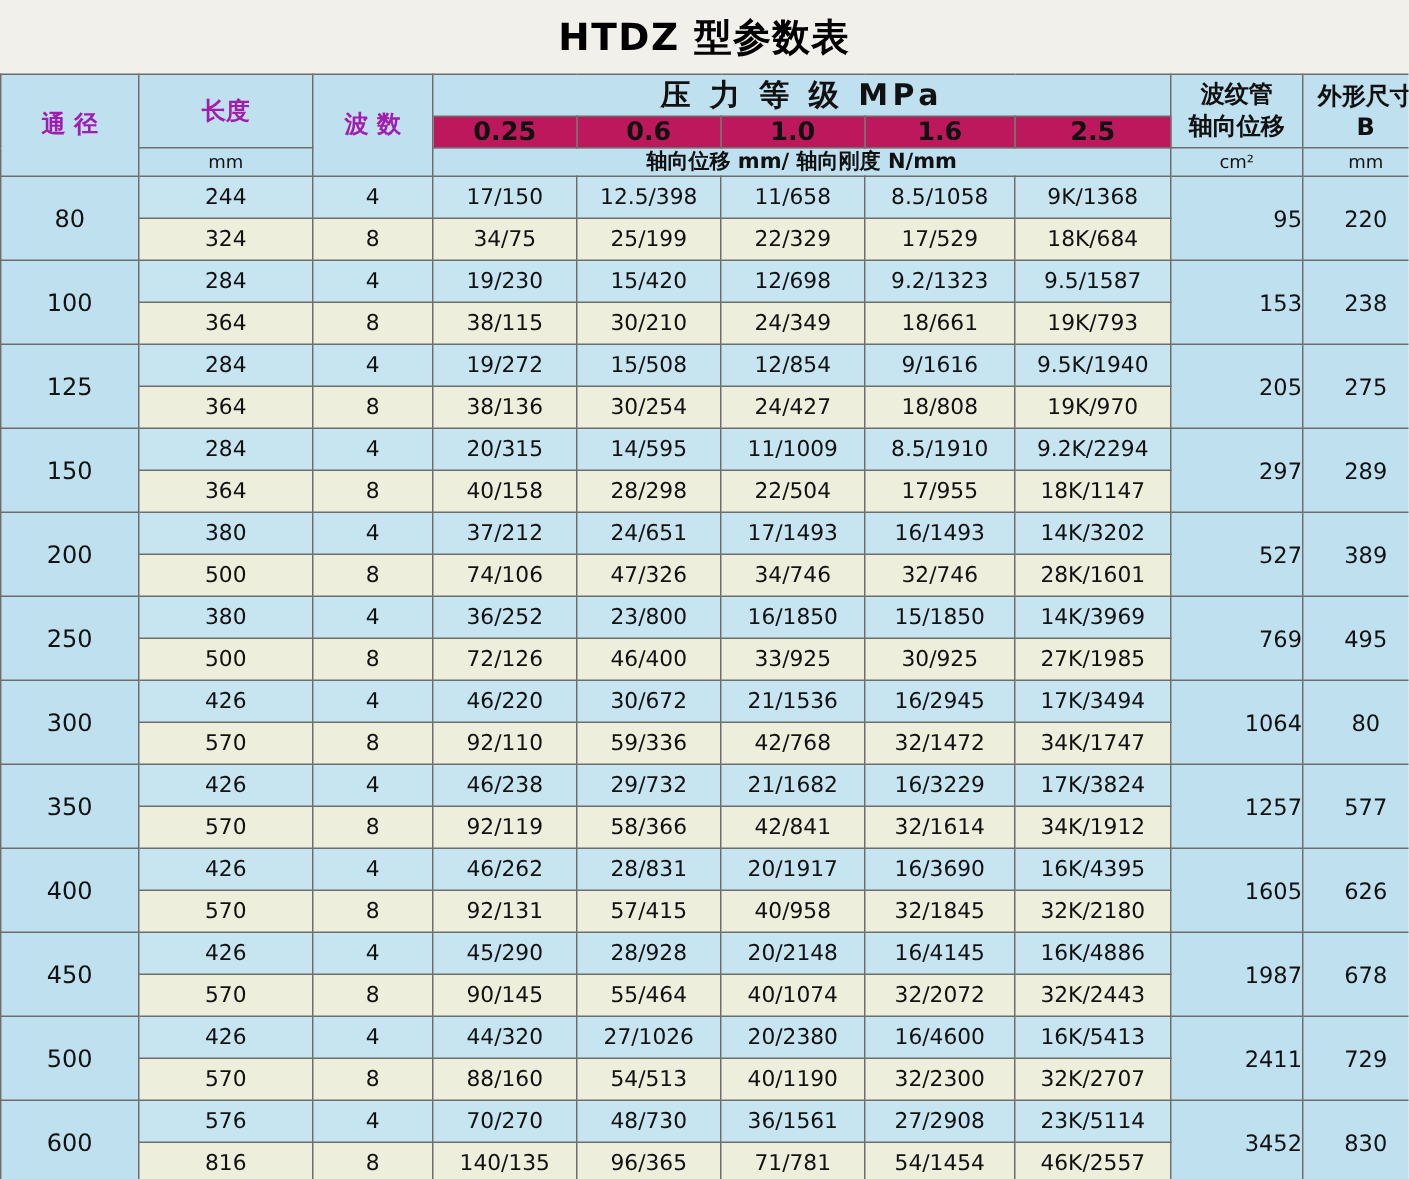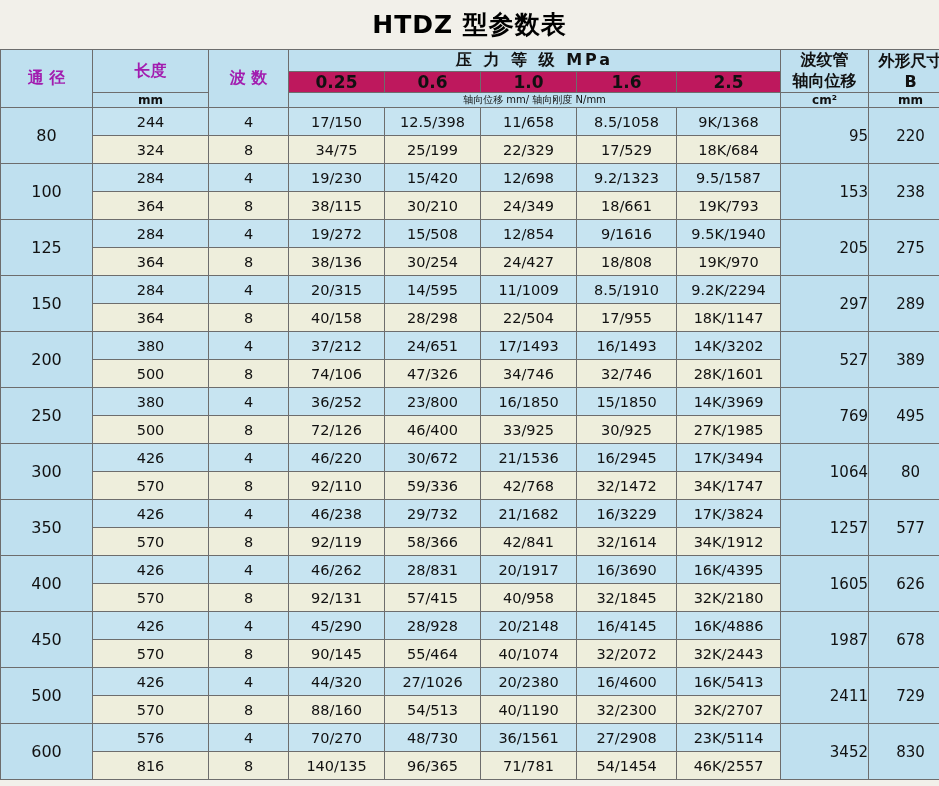--- a/index.html
+++ b/index.html
@@ -49,33 +49,33 @@
     font-size:16px;
     color:#a21caf;
   }
   .hd-sm{
     background:#bfe0ef;
     font-weight:bold;
     font-size:16px;
   }
   .hd-unit{
     background:#bfe0ef;
-    font-weight:bold;
+    font-weight:normal;
     font-size:12px;
   }
   .hd-press{
     background:#bfe0ef;
     font-weight:bold;
-    font-size:16px;
+    font-size:20px;
     letter-spacing:3px;
   }
   .hd-axial{
     background:#bfe0ef;
-    font-weight:normal;
-    font-size:10px;
+    font-weight:bold;
+    font-size:14px;
   }
   .hd-grade{
     background:#be185d;
     font-weight:bold;
     font-size:17px;
   }
   
   .c-dn{background:#bfe0ef;font-size:16px;}
   .c-area{background:#bfe0ef;font-size:15px;text-align:right;}
   .c-b{background:#bfe0ef;font-size:15px;}

